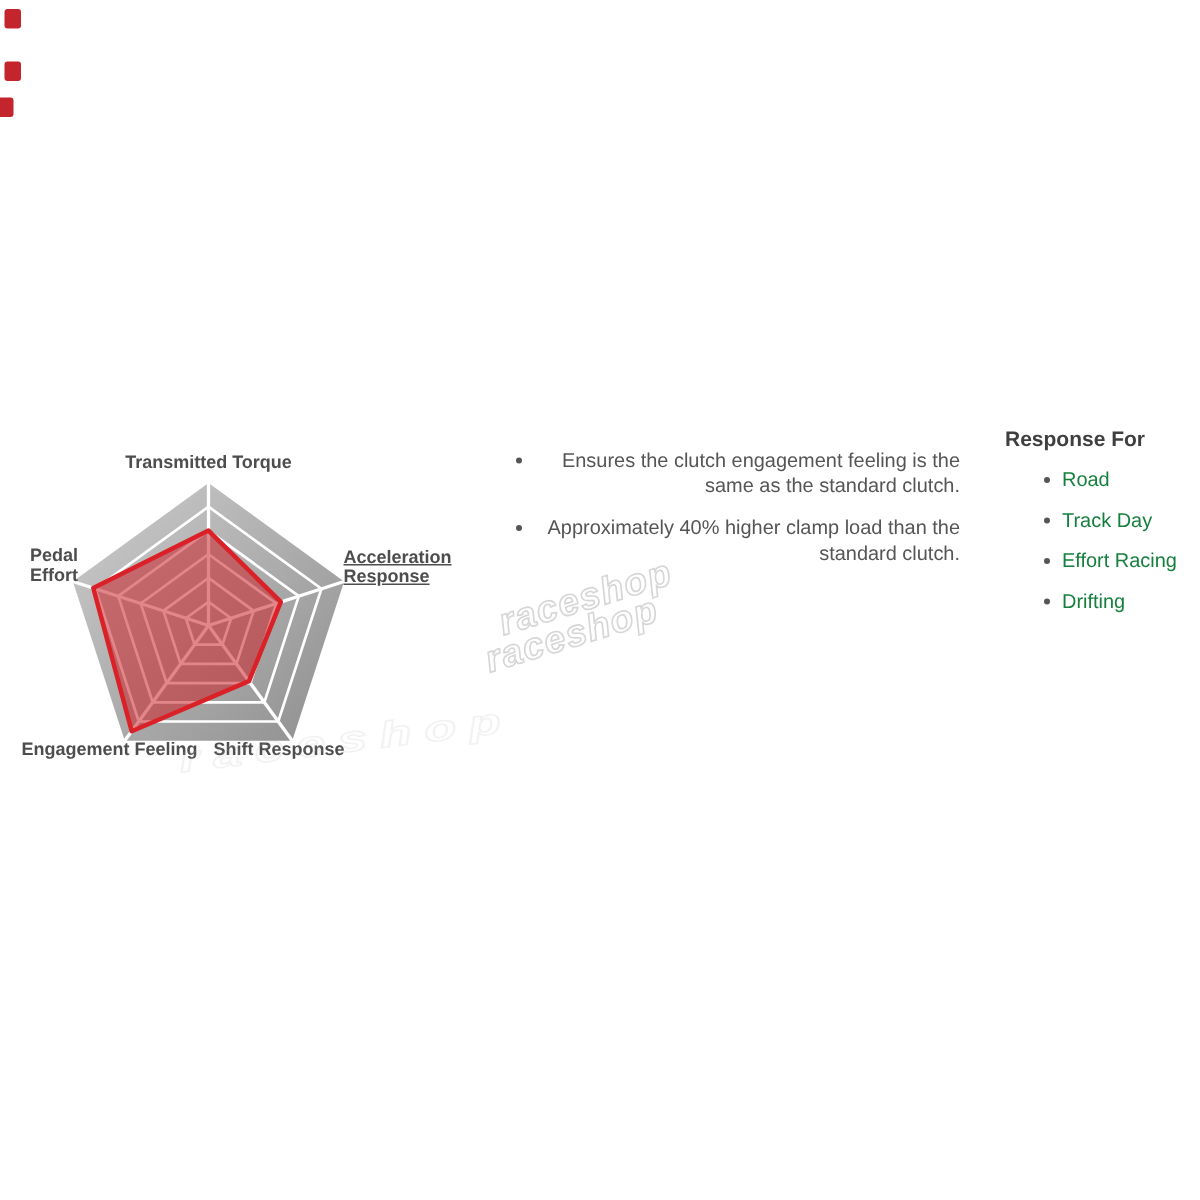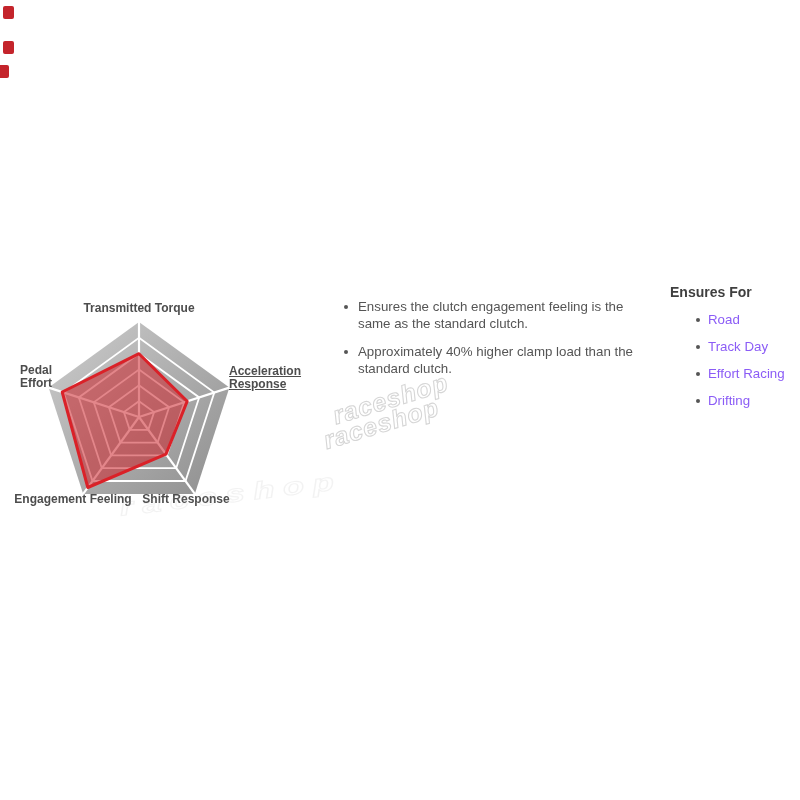--- a/index.html
+++ b/index.html
@@ -32,23 +32,23 @@
               transform:rotate(-7deg) scaleX(1.45); transform-origin:left top;
               opacity:.16; }
 
   
   .benefits-col { position:absolute; left:325px; top:285px; width:315px; z-index:1; }
   .suitable-col { position:absolute; left:670px; top:285px; width:128px; z-index:1; }
   .col-heading { font-size:14px; font-weight:bold; color:#3f3f3f; line-height:14px; }
   .benefits-col ul { list-style:none; margin-top:13px; }
   .suitable-col ul { list-style:none; margin-top:14px; }
   .benefits-col li { position:relative; padding-left:33px; margin-bottom:10px;
-                     font-size:13.3px; color:#555555; line-height:17.3px; }
+                     font-size:13.3px; color:#555555; line-height:17.3px;text-align:right; }
   .suitable-col li { position:relative; padding-left:38px; margin-bottom:13px;
-                     font-size:13.3px; color:#8b5cf6; line-height:14px; }
+                     font-size:13.3px; color:#15803d; line-height:14px; }
   .benefits-col li::before, .suitable-col li::before {
      content:""; position:absolute; width:4px; height:4px; border-radius:50%;
      background:#555555; top:7px; }
   .benefits-col li::before { left:19px; }
   .suitable-col li::before { left:26px; top:5px; }
 </style>
 </head>
 <body>
 
 <span class="edge-marker m1" style="background: rgb(196, 36, 43);"></span>
@@ -93,20 +93,20 @@
 </div>
 
 <div class="benefits-col">
   <ul>
     <li>Ensures the clutch engagement feeling is the same as the standard clutch.</li>
     <li>Approximately 40% higher clamp load than the standard clutch.</li>
   </ul>
 </div>
 
 <div class="suitable-col">
-  <div class="col-heading">Ensures For</div>
+  <div class="col-heading">Response For</div>
   <ul>
     <li>Road</li>
     <li>Track Day</li>
     <li>Effort Racing</li>
     <li>Drifting</li>
   </ul>
 </div>
 
 </body></html>

